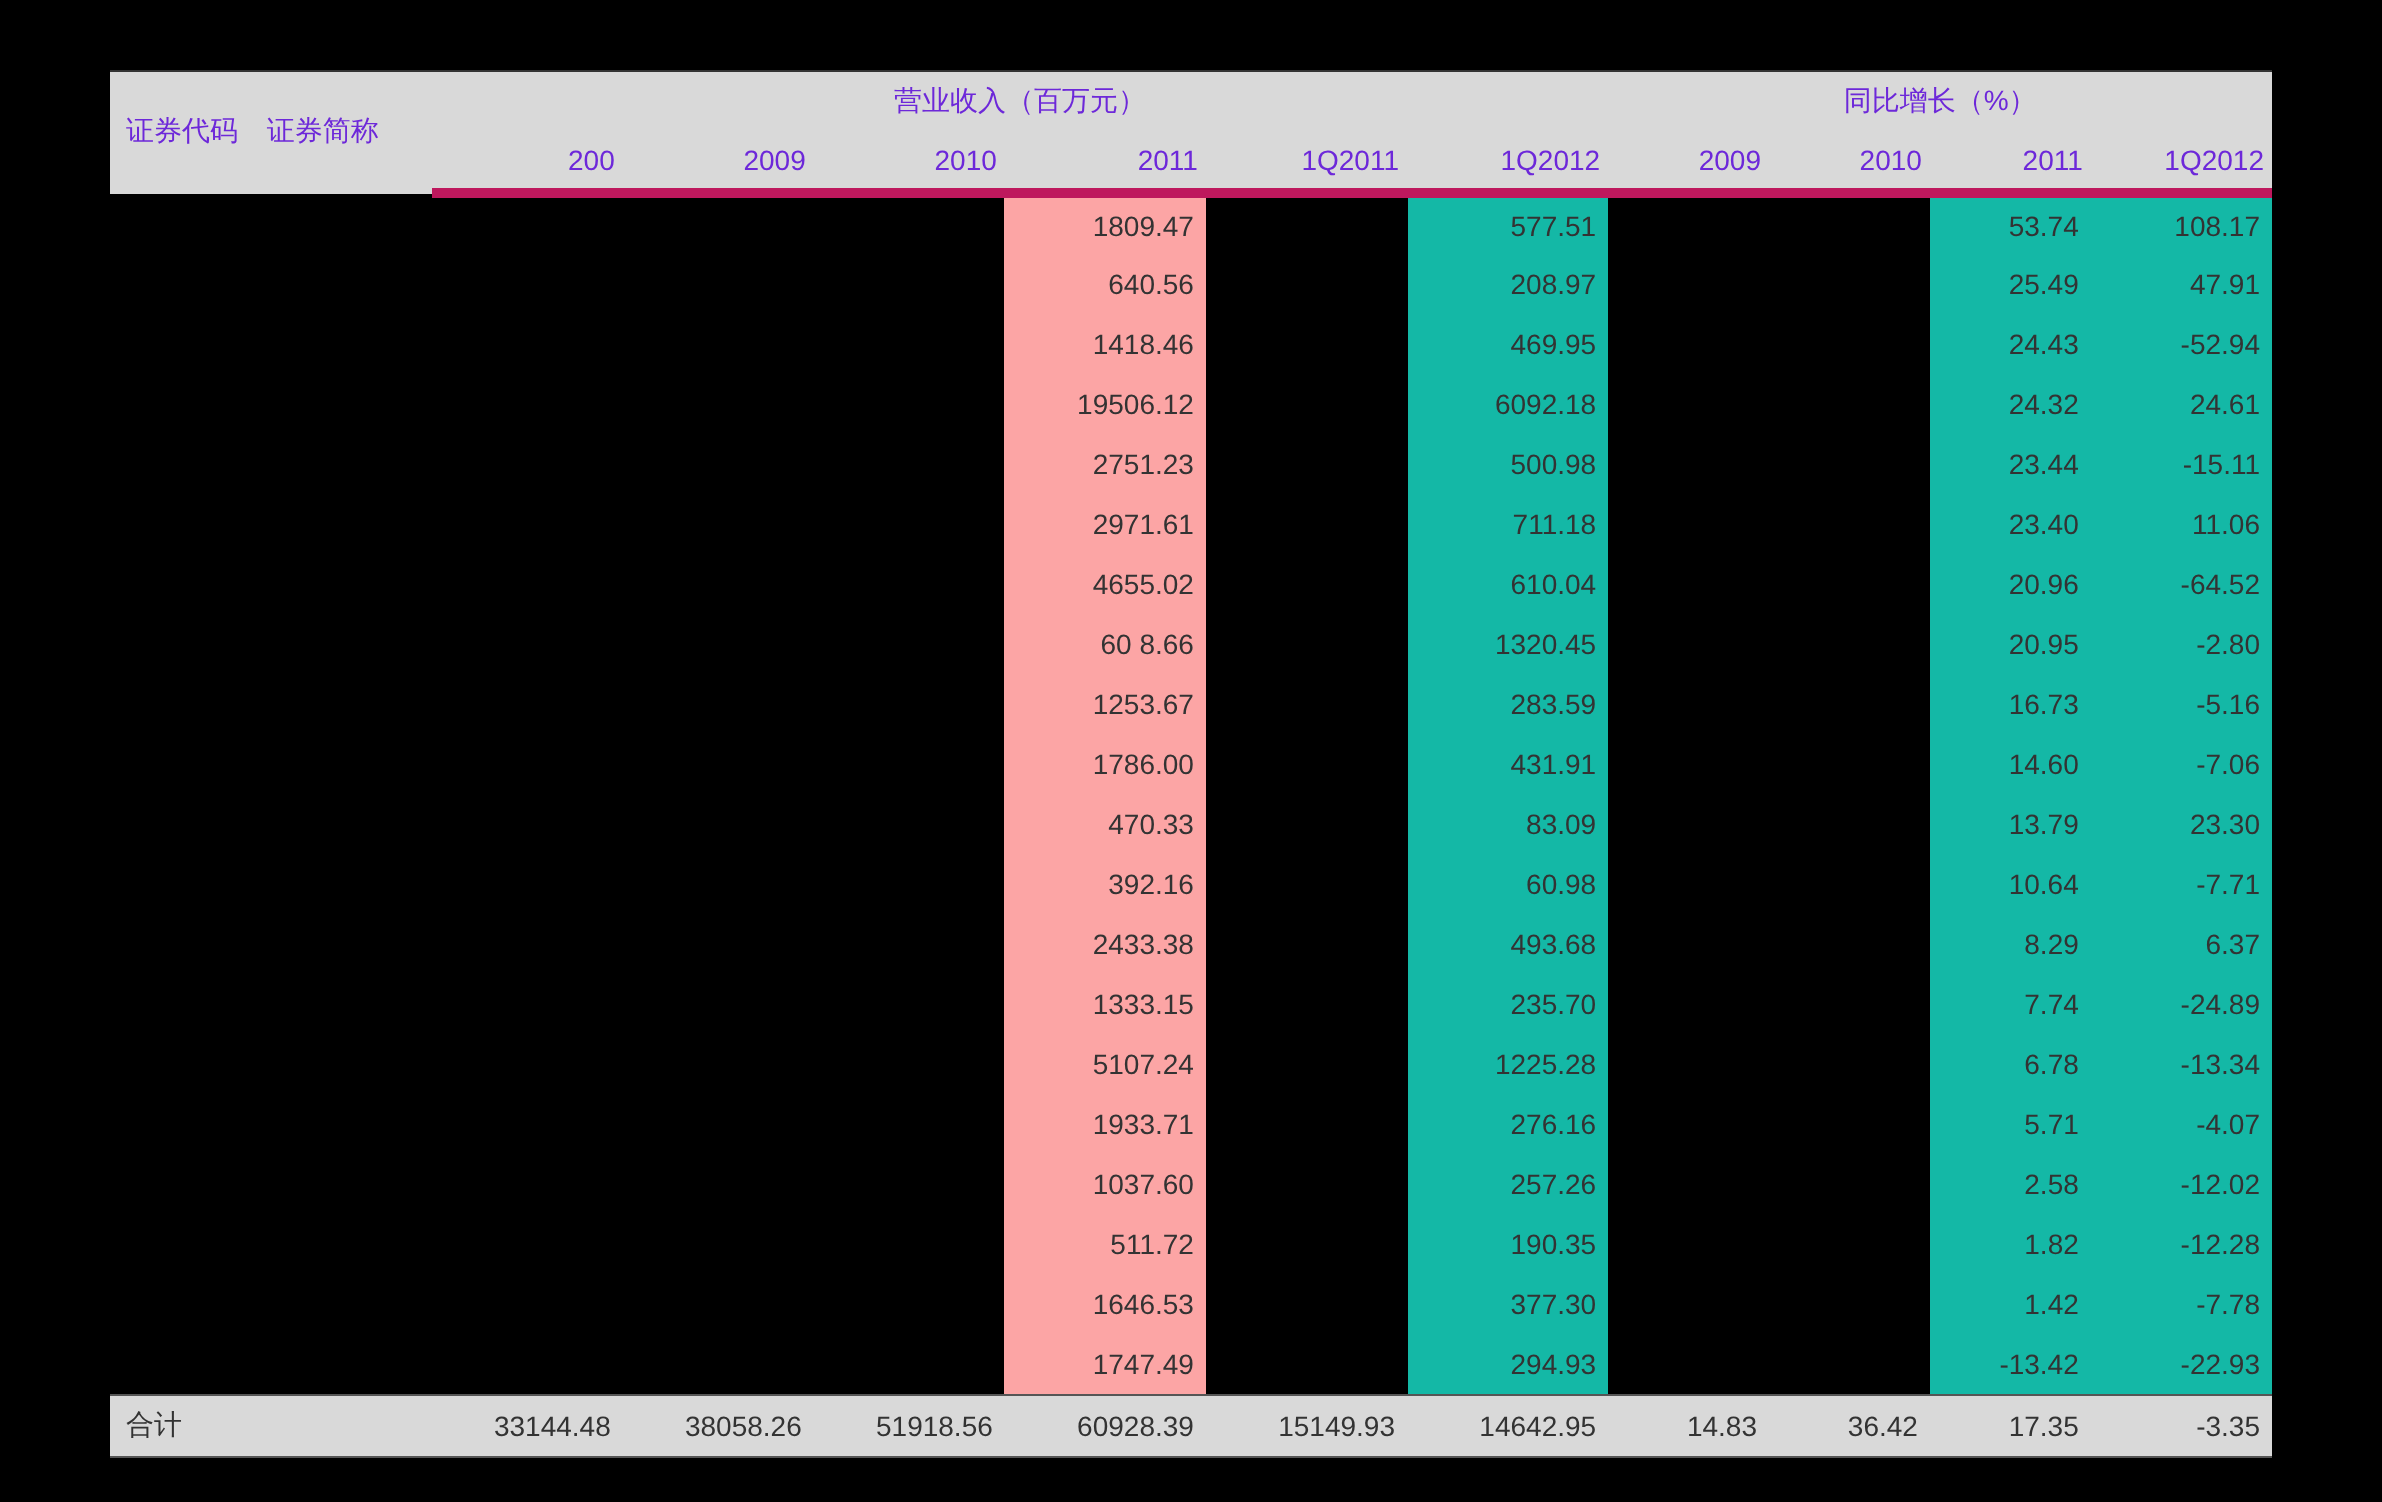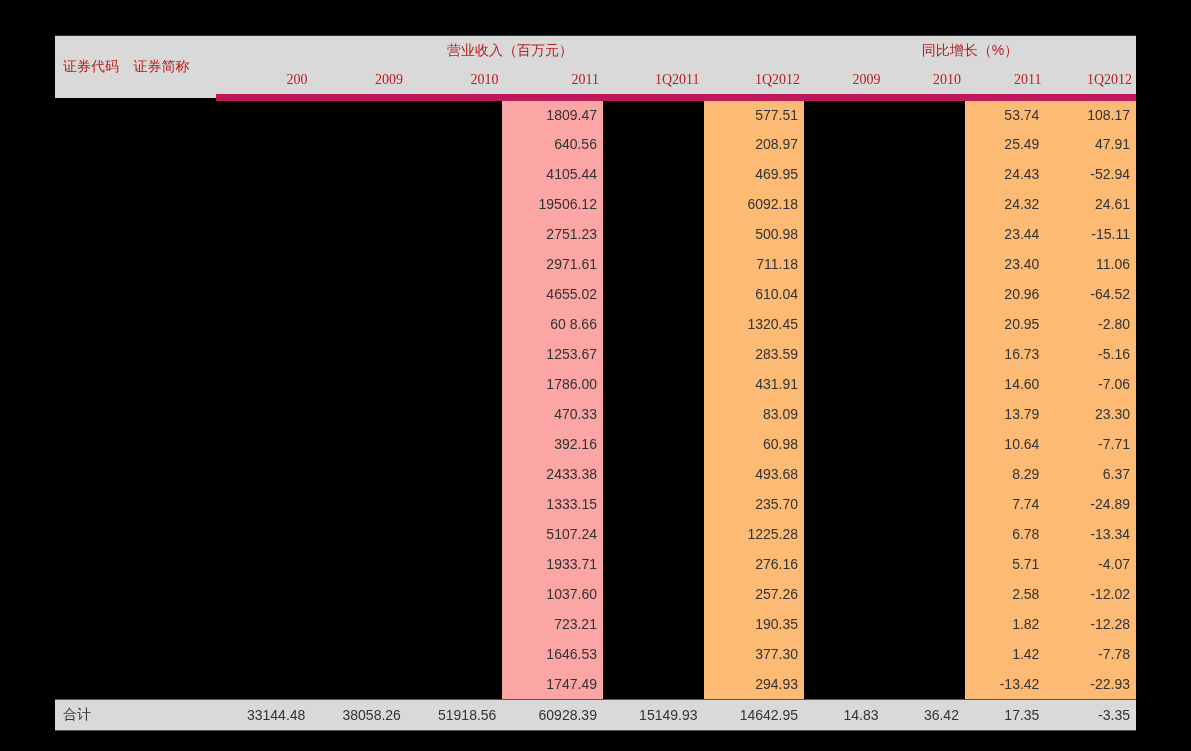--- a/index.html
+++ b/index.html
@@ -15,53 +15,52 @@
     table {
       width: 100%;
       border-collapse: collapse;
       table-layout: fixed;
     }
     thead tr { background: #d9d9d9; }
     thead th {
       font-weight: normal;
       padding: 6px 4px;
       text-align: right;
-      color: #b91c1c;
+      color: #6d28d9;
       border: none;
     }
     thead tr:first-child th {
       border-top: 1px solid #333;
     }
     thead tr:first-child th:nth-child(3),
     thead tr:first-child th:nth-child(4) {
       text-align: center;
     }
     thead tr:first-child th:nth-child(1),
     thead tr:first-child th:nth-child(2) {
       text-align: left;
       padding-left: 8px;
     }
     thead tr:last-child th {
-      border-bottom: 7px solid #be185d;
-      font-family: Liberation Serif, serif;
+      border-bottom: 5px solid #be185d;
     }
     tbody td {
       padding: 6px 6px;
       text-align: right;
       font-size: 14px;
       color: #333;
       height: 30px;
     }
     tbody tr.totals td {
       border-top: 1px solid #555;
       border-bottom: 1px solid #555;
       background: #d9d9d9;
     }
     .hl-blue { background: #fca5a5; }
-    .hl-green { background: #fdba74; }
+    .hl-green { background: #14b8a6; }
     .code-col { text-align: left; padding-left: 8px; margin-top: 16px; }
     .name-col { text-align: left; padding-left: 4px; }
     
     col.c0 { width: 70px; }
     col.c1 { width: 90px; }
     col.c2 { width: 95px; }
     col.c3 { width: 95px; }
     col.c4 { width: 95px; }
     col.c5 { width: 100px; }
     col.c6 { width: 100px; }
@@ -137,21 +136,21 @@
         <td></td>
         <td class="hl-green">25.49</td>
         <td class="hl-green">47.91</td>
       </tr>
       <tr>
         <td class="code-col"></td>
         <td class="name-col"></td>
         <td></td>
         <td></td>
         <td></td>
-        <td class="hl-blue">4105.44</td>
+        <td class="hl-blue">1418.46</td>
         <td></td>
         <td class="hl-green">469.95</td>
         <td></td>
         <td></td>
         <td class="hl-green">24.43</td>
         <td class="hl-green">-52.94</td>
       </tr>
       <tr>
         <td class="code-col"></td>
         <td class="name-col"></td>
@@ -347,21 +346,21 @@
         <td></td>
         <td class="hl-green">2.58</td>
         <td class="hl-green">-12.02</td>
       </tr>
       <tr>
         <td class="code-col"></td>
         <td class="name-col"></td>
         <td></td>
         <td></td>
         <td></td>
-        <td class="hl-blue">723.21</td>
+        <td class="hl-blue">511.72</td>
         <td></td>
         <td class="hl-green">190.35</td>
         <td></td>
         <td></td>
         <td class="hl-green">1.82</td>
         <td class="hl-green">-12.28</td>
       </tr>
       <tr>
         <td class="code-col"></td>
         <td class="name-col"></td>

